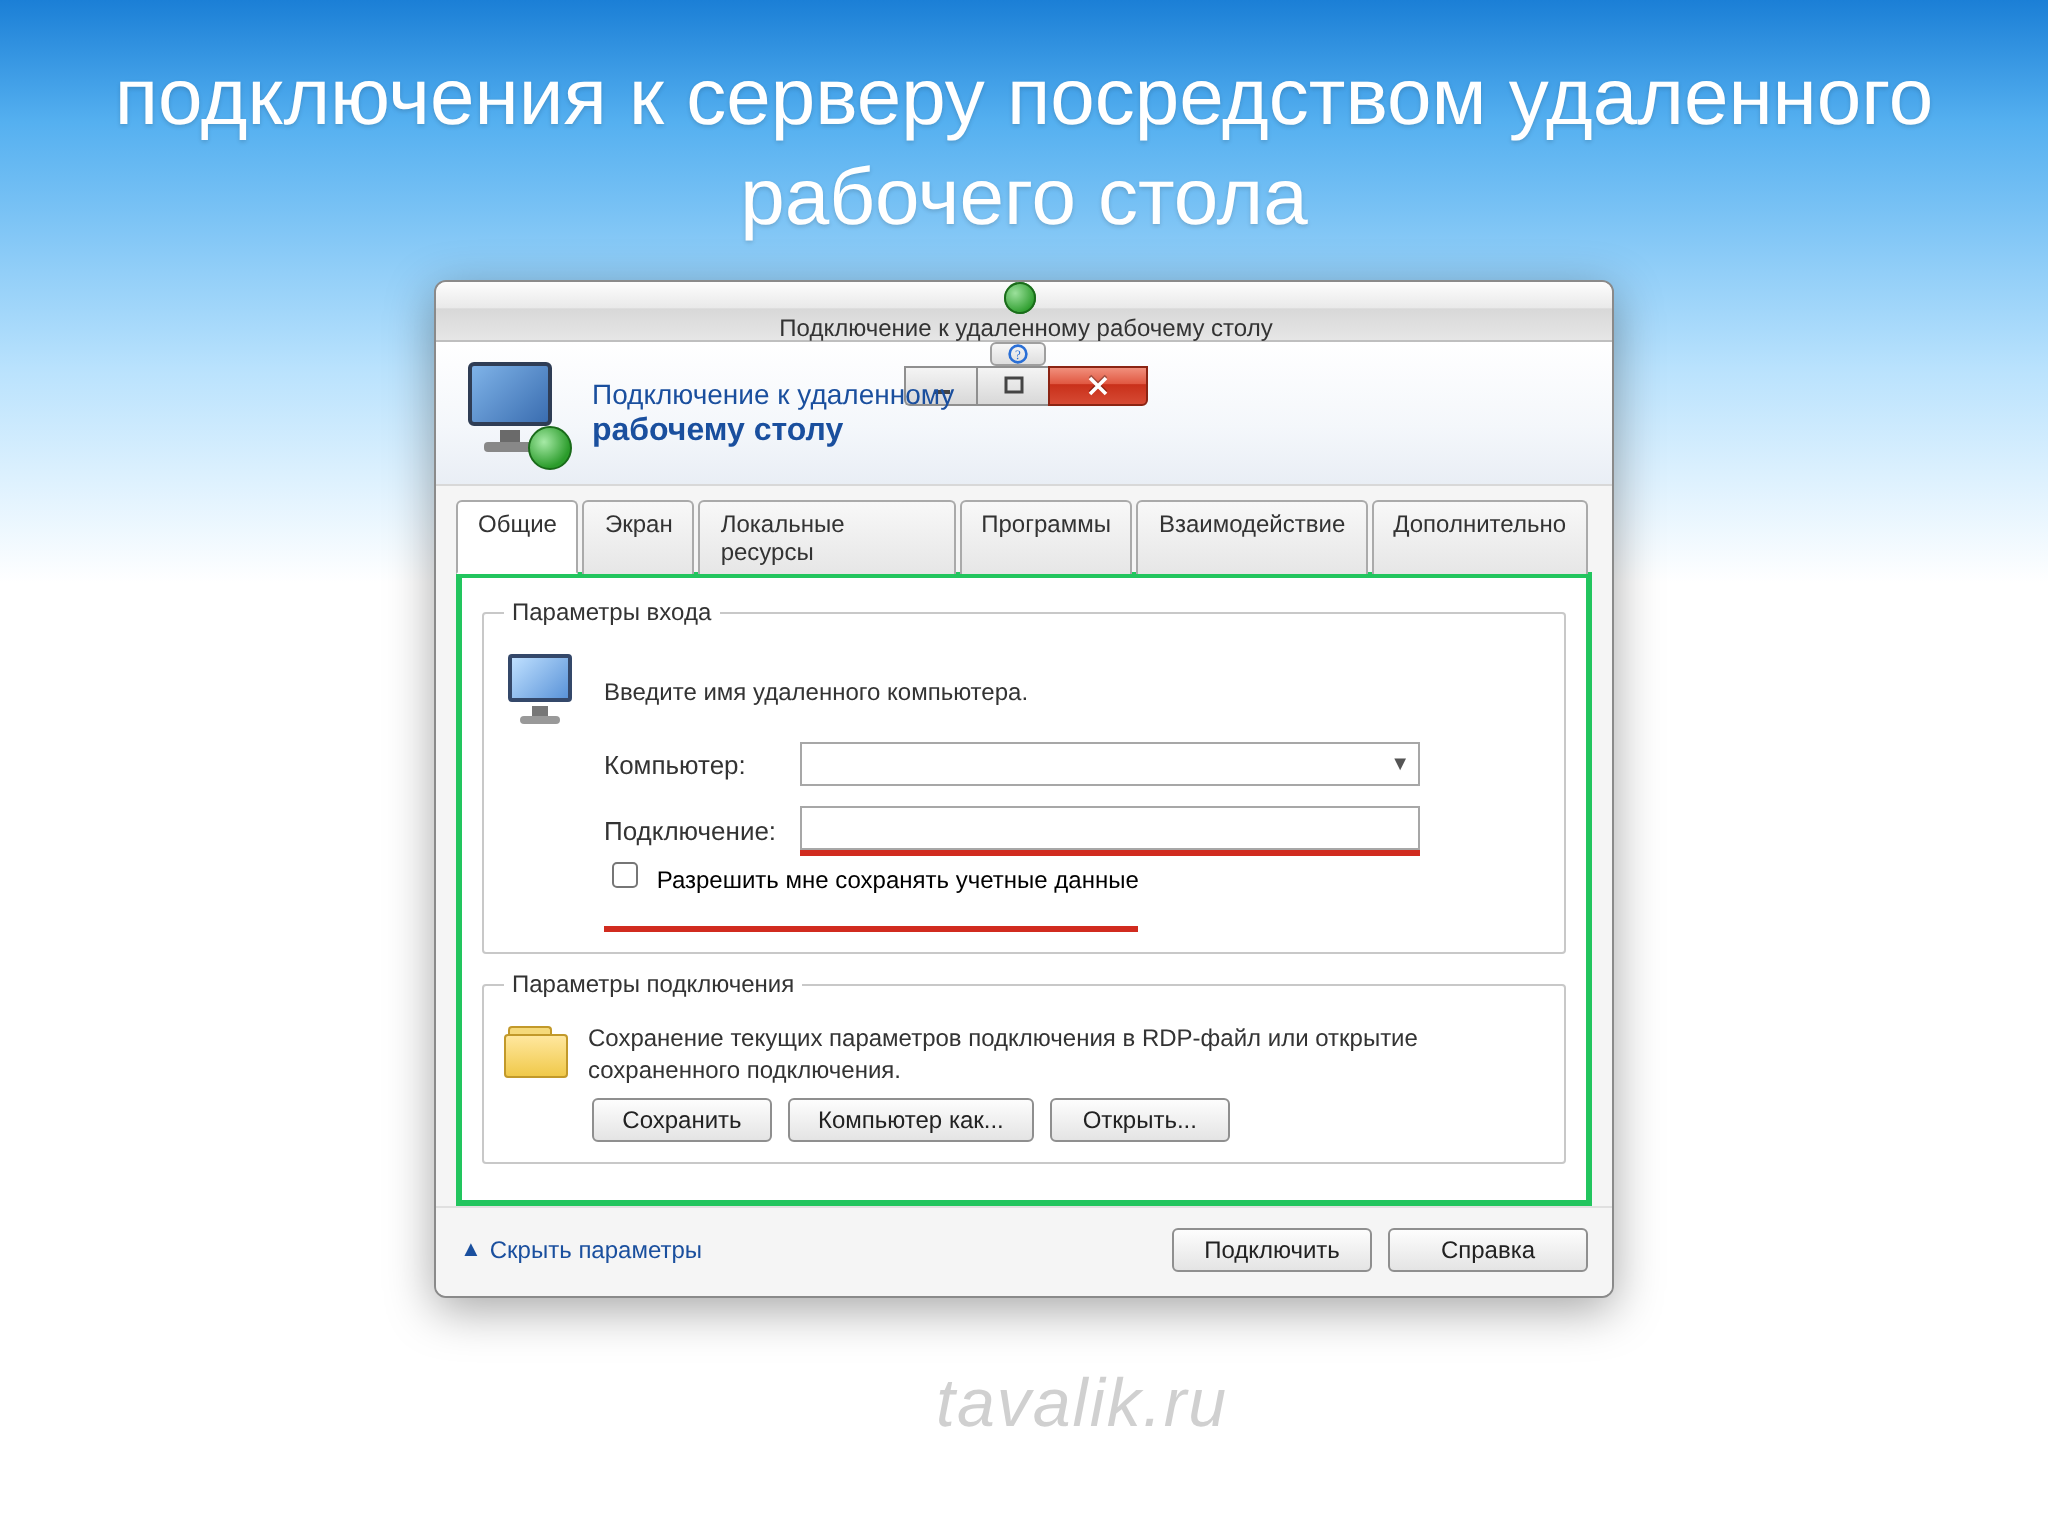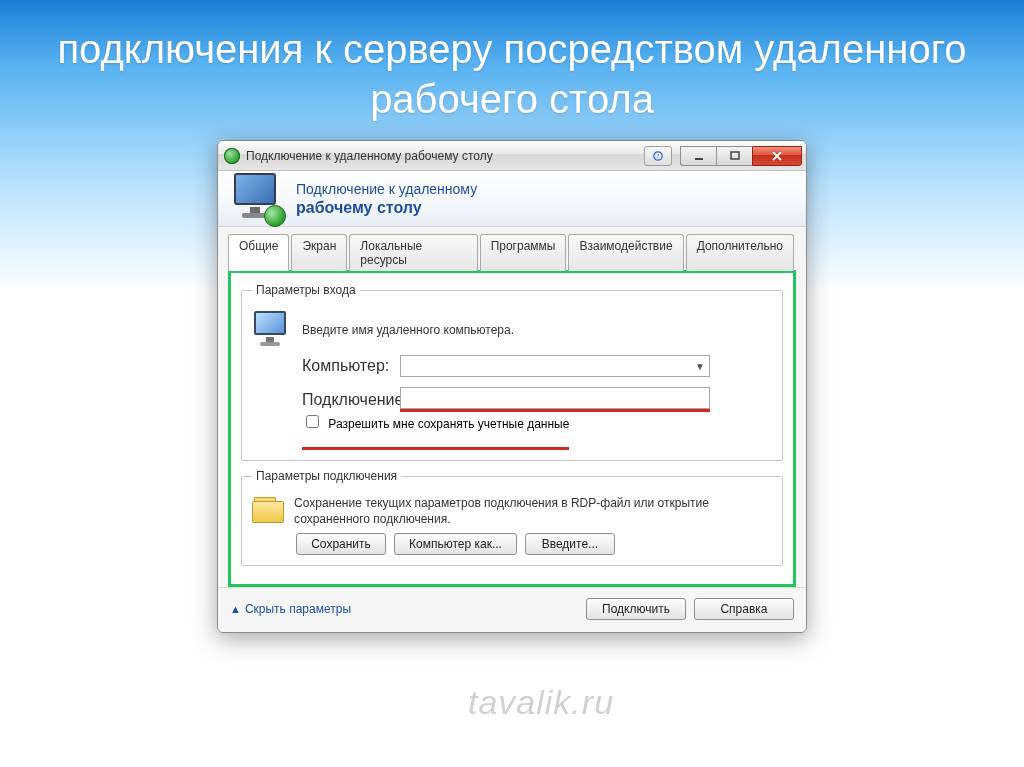--- a/index.html
+++ b/index.html
@@ -26,20 +26,21 @@
     box-shadow: 0 6px 24px rgba(0,0,0,.35), 0 0 0 1px rgba(255,255,255,.4) inset;
     overflow: hidden;
   }
   .titlebar {
     height: 30px;
     background: linear-gradient(to bottom, #fdfdfd 0%, #e9e9e9 45%, #d8d8d8 46%, #e6e6e6 100%);
     display: flex;
     align-items: center;
     border-bottom: 1px solid #bfbfbf;
     padding: 0 4px 0 6px;
+    flex-direction: column;
   }
   .titlebar .app-icon {
     width: 16px; height: 16px; flex-shrink: 0;
     border-radius: 50%;
     background: radial-gradient(circle at 35% 35%, #9be09b, #2d9d2d 70%);
     box-shadow: inset 0 0 0 1px #1b6b1b;
     position: relative;
     margin-right: 6px;
   }
   .titlebar .title { font-size: 12px; color: #333; flex: 1; white-space: nowrap; }
@@ -64,21 +65,21 @@
   .win-btn.max { border-right: none; }
   .win-btn.close {
     width: 50px;
     background: linear-gradient(to bottom, #f18f7c 0%, #e05740 45%, #c9301a 46%, #d64a34 100%);
     color: #fff; border-color: #8b2413; border-bottom-right-radius: 3px;
   }
   .win-btn.min { border-top-left-radius: 0; border-bottom-left-radius: 3px; }
   .win-btn.close svg { filter: drop-shadow(0 -1px 0 rgba(0,0,0,.3)); }
 
   .banner {
-    height: 56px;
+    height: 72px;
     background: linear-gradient(to bottom, #ffffff 0%, #f4f7fb 60%, #e9eef5 100%);
     display: flex; align-items: center;
     padding: 0 12px;
     border-bottom: 1px solid #d8d8d8;
   }
   .banner-icon {
     width: 56px; height: 56px; position: relative; margin-right: 10px; flex-shrink:0;
   }
   .banner-icon .monitor {
     position:absolute; left:4px; top:2px; width:42px; height:32px;
@@ -119,21 +120,21 @@
     width: 42px; height: 42px; margin-right: 8px; flex-shrink:0; position:relative;
   }
   .login-icon .mon {
     position:absolute; left:2px; top:2px; width:32px; height:24px;
     background:linear-gradient(135deg,#bfe0ff,#5a93d8);
     border:2px solid #34486a; border-radius:2px;
   }
   .login-icon .st { position:absolute; left:14px; top:28px; width:8px; height:5px; background:#777; }
   .login-icon .bs { position:absolute; left:8px; top:33px; width:20px; height:4px; background:#999; border-radius:2px; }
   .login-grid { display: grid; grid-template-columns: 90px 310px; column-gap: 8px; row-gap: 10px; margin-left: 50px; align-items:center;}
-  .login-grid label { font-size: 16px; color: #333; }
+  .login-grid label { font-size: 13px; color: #333; }
   .combo, .txt {
     height: 22px; border: 1px solid #a7a7a7; background: #fff; font-size: 12px;
     padding: 0 4px; width: 100%;
   }
   .combo { display:flex; align-items:center; justify-content:flex-end; }
   .combo .arrow { color:#555; font-size:10px; }
   .underline-red { border-bottom: 3px solid #d12b1f; padding-bottom:0; }
   .info-text { font-size: 12px; color: #333; margin: 8px 0 6px 50px; line-height:1.35; }
   .check-row { display:flex; align-items:center; margin-left: 50px; font-size:12px; }
   .check-row .red-under { display:inline-block; border-bottom:3px solid #d12b1f; padding-bottom:16px; }
@@ -255,21 +256,21 @@
         <div class="row">
           <div class="folder-icon">
             <div class="tab"></div>
               <div class="back"></div>
           </div>
           <span style="font-size:12px;line-height:1.35">Сохранение текущих параметров подключения в RDP-файл или открытие сохраненного подключения.</span>
         </div>
         <div class="conn-buttons">
           <button class="btn">Сохранить</button>
           <button class="btn">Компьютер как...</button>
-          <button class="btn">Введите...</button>
+          <button class="btn">Открыть...</button>
         </div>
       </fieldset>
     </div>
   </div>
 
   <div class="footer">
     <div class="hide">
       <span class="caret">▲</span>
       <span>Скрыть параметры</span>
     </div>

